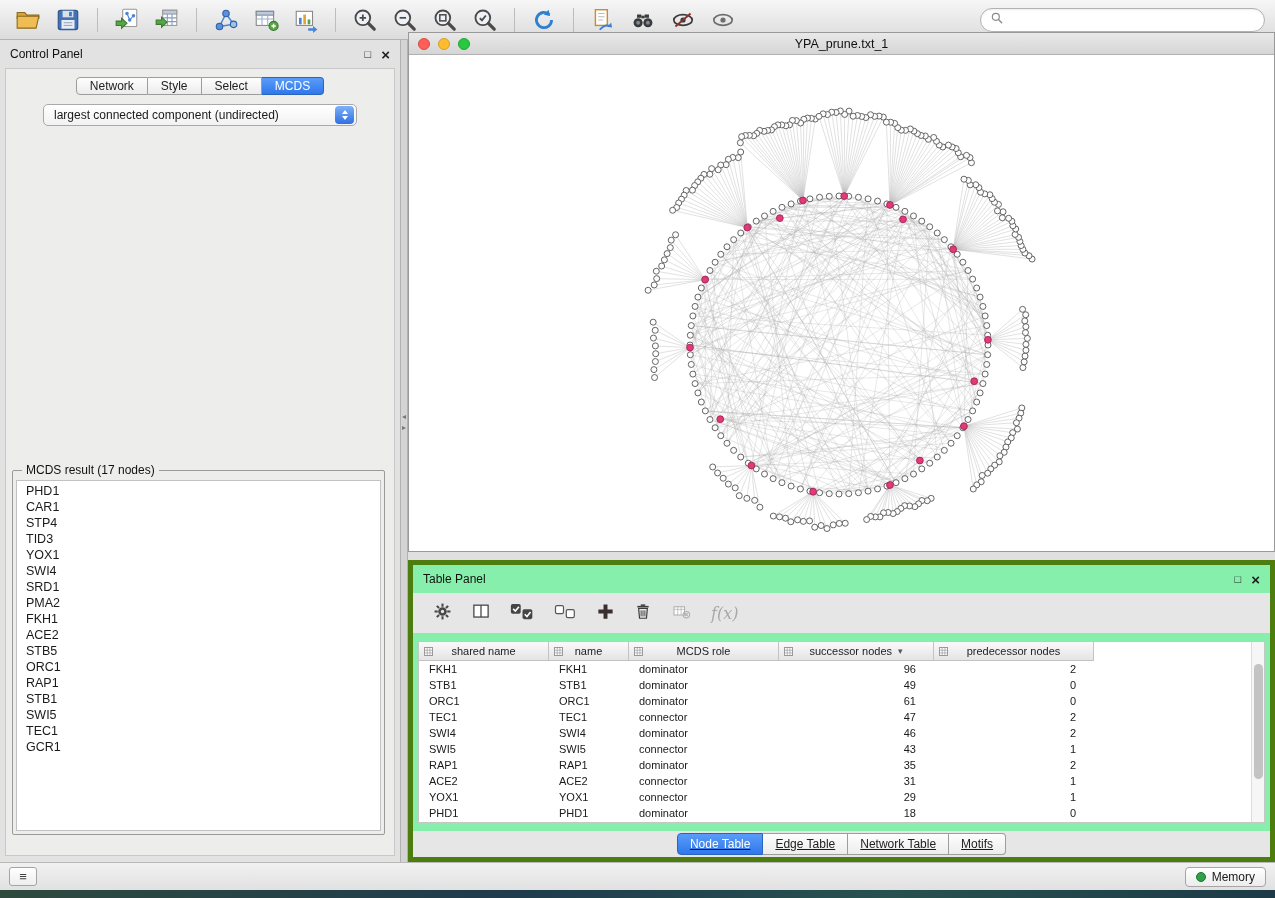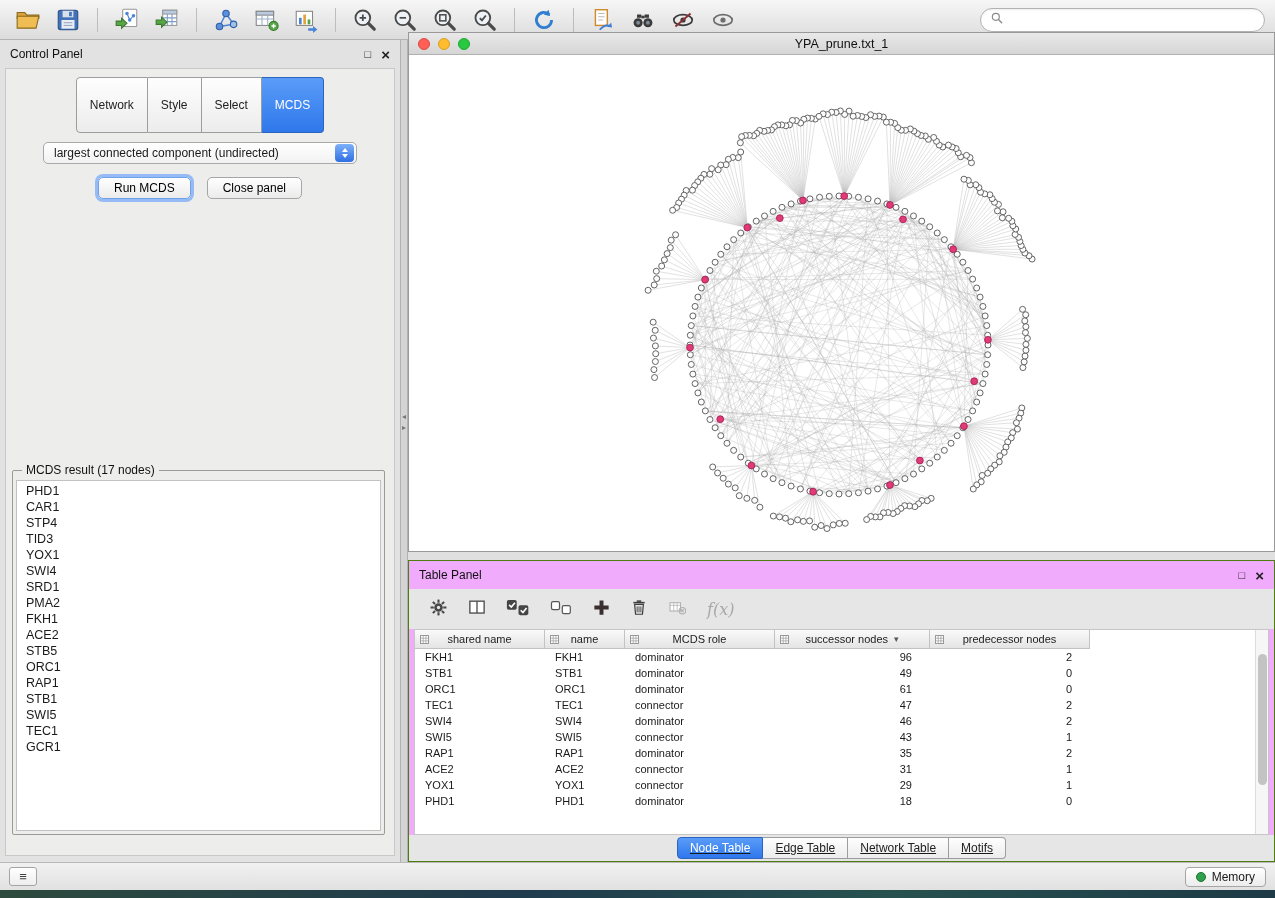--- a/index.html
+++ b/index.html
@@ -18,21 +18,21 @@
   
   .panel-titlebar{height:28px;display:flex;align-items:center;padding:0 10px;font-size:12px;color:#111;}
   .win-controls{margin-left:auto;display:flex;gap:10px;align-items:center;color:#222;}
   .win-float{font-size:11px;line-height:1;cursor:default;}
   .win-close{font-size:15px;font-weight:bold;line-height:1;cursor:default;}
 
   
   .control-panel{position:absolute;left:0;top:40px;width:400px;height:822px;background:#e2e2e2;}
   .cp-inner{position:absolute;left:5px;right:5px;top:28px;bottom:6px;background:#ededec;border:1px solid #c9c9c9;}
   .cp-tabs{display:flex;justify-content:center;margin-top:8px;}
-  .cp-tab{font-size:12px;padding:20px 13px;background:linear-gradient(#fefefe,#ececec);border:1px solid #9d9d9d;border-left:none;color:#222;cursor:default;}
+  .cp-tab{font-size:12px;padding:1px 13px;background:linear-gradient(#fefefe,#ececec);border:1px solid #9d9d9d;border-left:none;color:#222;cursor:default;}
   .cp-tab:first-child{border-left:1px solid #9d9d9d;border-radius:4px 0 0 4px;}
   .cp-tab:last-child{border-radius:0 4px 4px 0;}
   .cp-tab.active{background:linear-gradient(#5a9cf8,#2f78ec);color:#fff;border-color:#2b64bf;}
   .opt-label{text-align:center;margin-top:22px;font-size:12.5px;}
   .mac-select{width:314px;height:22px;margin:9px auto 0;display:flex;align-items:center;border:1px solid #a9a9a9;border-radius:5px;background:linear-gradient(#ffffff,#f2f2f2);padding-left:10px;font-size:12px;}
   .sel-text{flex:1;white-space:nowrap;overflow:hidden;}
   .sel-stepper{width:19px;height:18px;margin-right:2px;border-radius:4px;background:linear-gradient(#7eb1f9,#2e6fe2);display:flex;flex-direction:column;align-items:center;justify-content:center;gap:2px;}
   .sel-stepper i{display:block;width:0;height:0;}
   .sel-stepper i.up{border-left:3.5px solid transparent;border-right:3.5px solid transparent;border-bottom:4.5px solid #fff;}
   .sel-stepper i.down{border-left:3.5px solid transparent;border-right:3.5px solid transparent;border-top:4.5px solid #fff;}
@@ -51,25 +51,25 @@
 
   
   .network-panel{position:absolute;left:408px;top:32px;width:867px;height:520px;background:#fff;border:1px solid #999;}
   .net-titlebar{position:relative;height:22px;background:linear-gradient(#e9e9e9,#d5d5d5);border-bottom:1px solid #b1b1b1;display:flex;align-items:center;padding:0 9px;}
   .net-title{position:absolute;left:0;right:0;text-align:center;font-size:12.5px;color:#111;}
   .traffic{display:flex;gap:8px;z-index:2;}
   .traffic i{width:12px;height:12px;border-radius:50%;display:block;}
   #network-svg{position:absolute;left:0;top:22px;}
 
   
-  .table-panel{position:absolute;left:408px;top:560px;width:867px;height:302px;background:#f0abfc;border:1px solid #4d7c0f;display:flex;flex-direction:column;}
+  .table-panel{position:absolute;left:408px;top:560px;width:867px;height:302px;background:#86efac;border:5px solid #4d7c0f;display:flex;flex-direction:column;}
   .table-toolbar{height:40px;display:flex;align-items:center;gap:19px;padding:0 0 0 20px;background:#e6e6e6;}
   .tt-btn{display:flex;align-items:center;justify-content:center;cursor:default;}
   .fx{font-family:"DejaVu Serif",serif;font-style:italic;color:#a8a8a8;font-size:16px;}
-  .table-area{position:relative;flex:1;background:#fff;border:1px solid #c6c6c6;margin:0 5px;overflow:hidden;}
+  .table-area{position:relative;flex:1;background:#fff;border:1px solid #c6c6c6;margin:8px 5px;overflow:hidden;}
   .t-header{display:flex;height:19px;}
   .t-hcell{position:relative;display:flex;align-items:center;justify-content:center;gap:4px;font-size:11px;color:#222;background:linear-gradient(#fafafa,#e4e4e4);border-right:1px solid #c3c3c3;border-bottom:1px solid #c3c3c3;cursor:default;}
   .t-hcell .hgrid{position:absolute;left:5px;top:5px;display:block;}
   .t-hcell .hmenu{color:#555;font-size:9px;margin-left:2px;}
   .t-row{display:flex;height:16px;align-items:center;font-size:11px;cursor:default;}
   .t-cell{overflow:hidden;white-space:nowrap;}
   .t-cell.txt{padding-left:10px;}
   .t-cell.num{text-align:right;padding-right:18px;}
   .vscroll{position:absolute;right:0;top:0;bottom:0;width:13px;background:#f6f6f6;border-left:1px solid #ddd;}
   .vthumb{position:absolute;left:2px;width:9px;border-radius:5px;background:#c3c3c3;top:12%;height:64%;}
@@ -283,24 +283,20 @@
           <div class="cp-tab">Style</div>
           <div class="cp-tab">Select</div>
           <div class="cp-tab active">MCDS</div>
         </div>
       <div class="mac-select">
         <span class="sel-text">largest connected component (undirected)</span>
         <span class="sel-stepper">
             <i class="up"></i>
             <i class="down"></i>
           </span>
-      </div>
-      <div class="btn-row">
-        <button class="mac-btn focused">Run MCDS</button>
-        <button class="mac-btn">Close panel</button>
       </div>
       <fieldset class="result-box">
         <legend>MCDS result (17 nodes)</legend>
         <div class="result-list" id="result-list">
             <div class="result-item">PHD1</div>
             <div class="result-item">CAR1</div>
             <div class="result-item">STP4</div>
             <div class="result-item">TID3</div>
             <div class="result-item">YOX1</div>
             <div class="result-item">SWI4</div>

